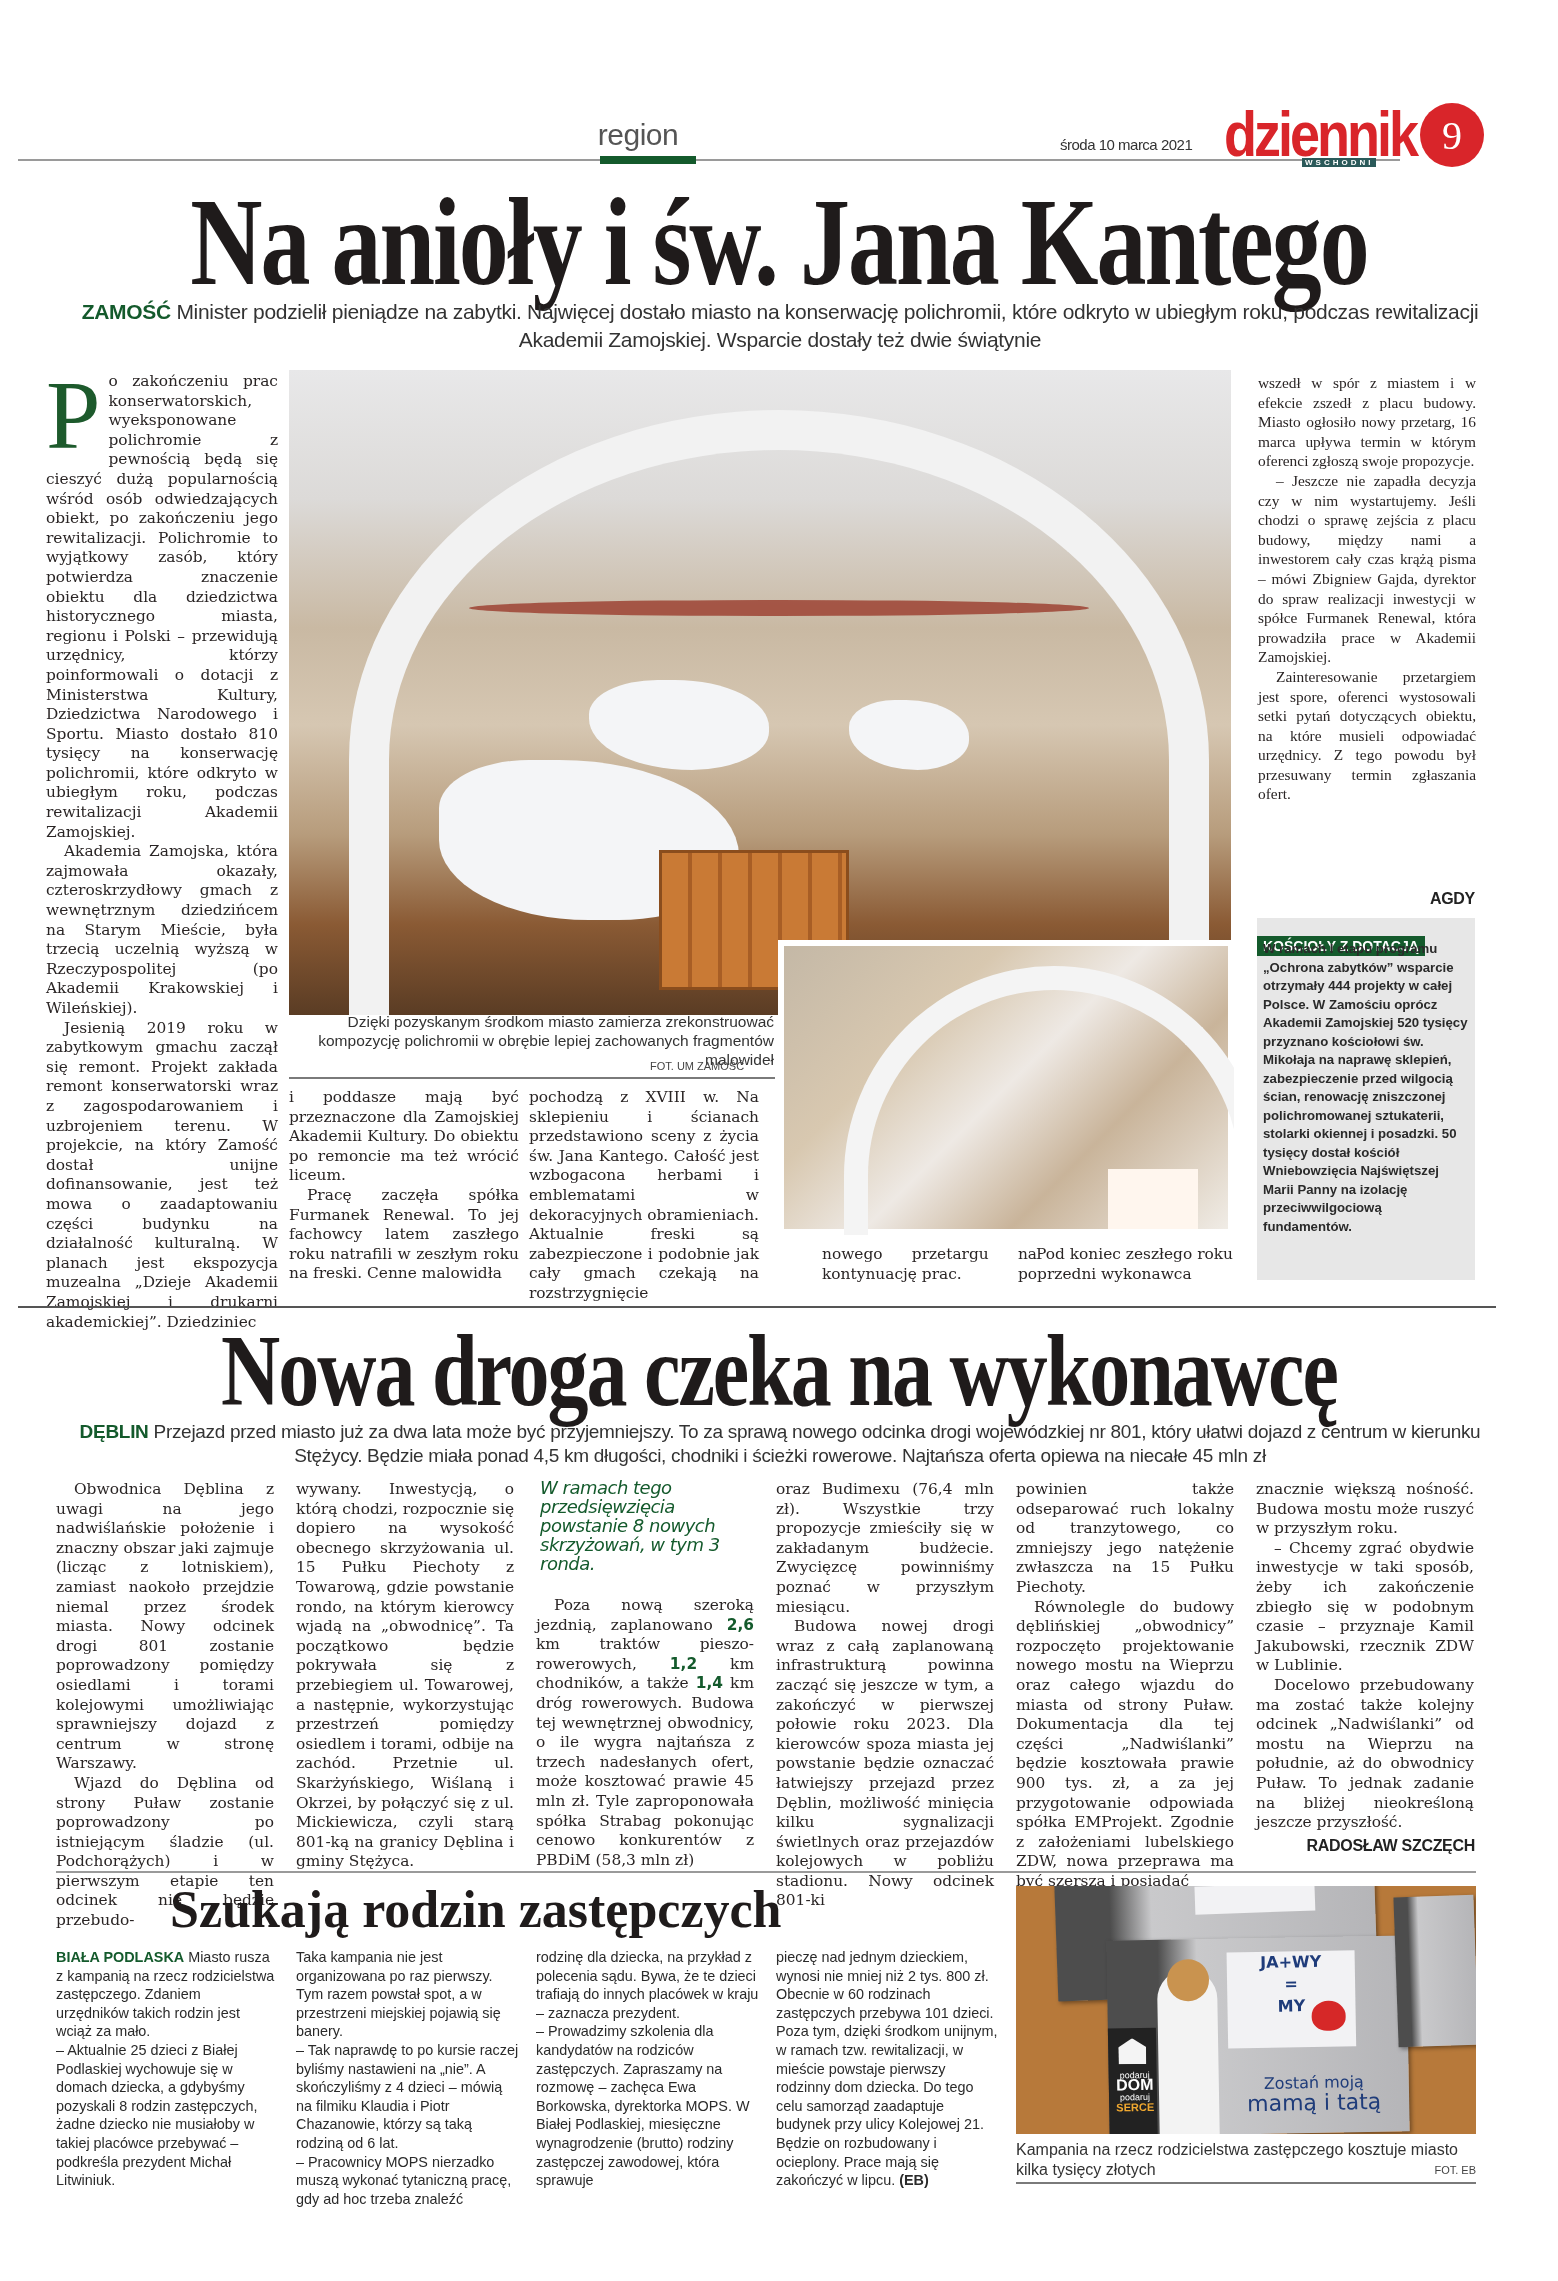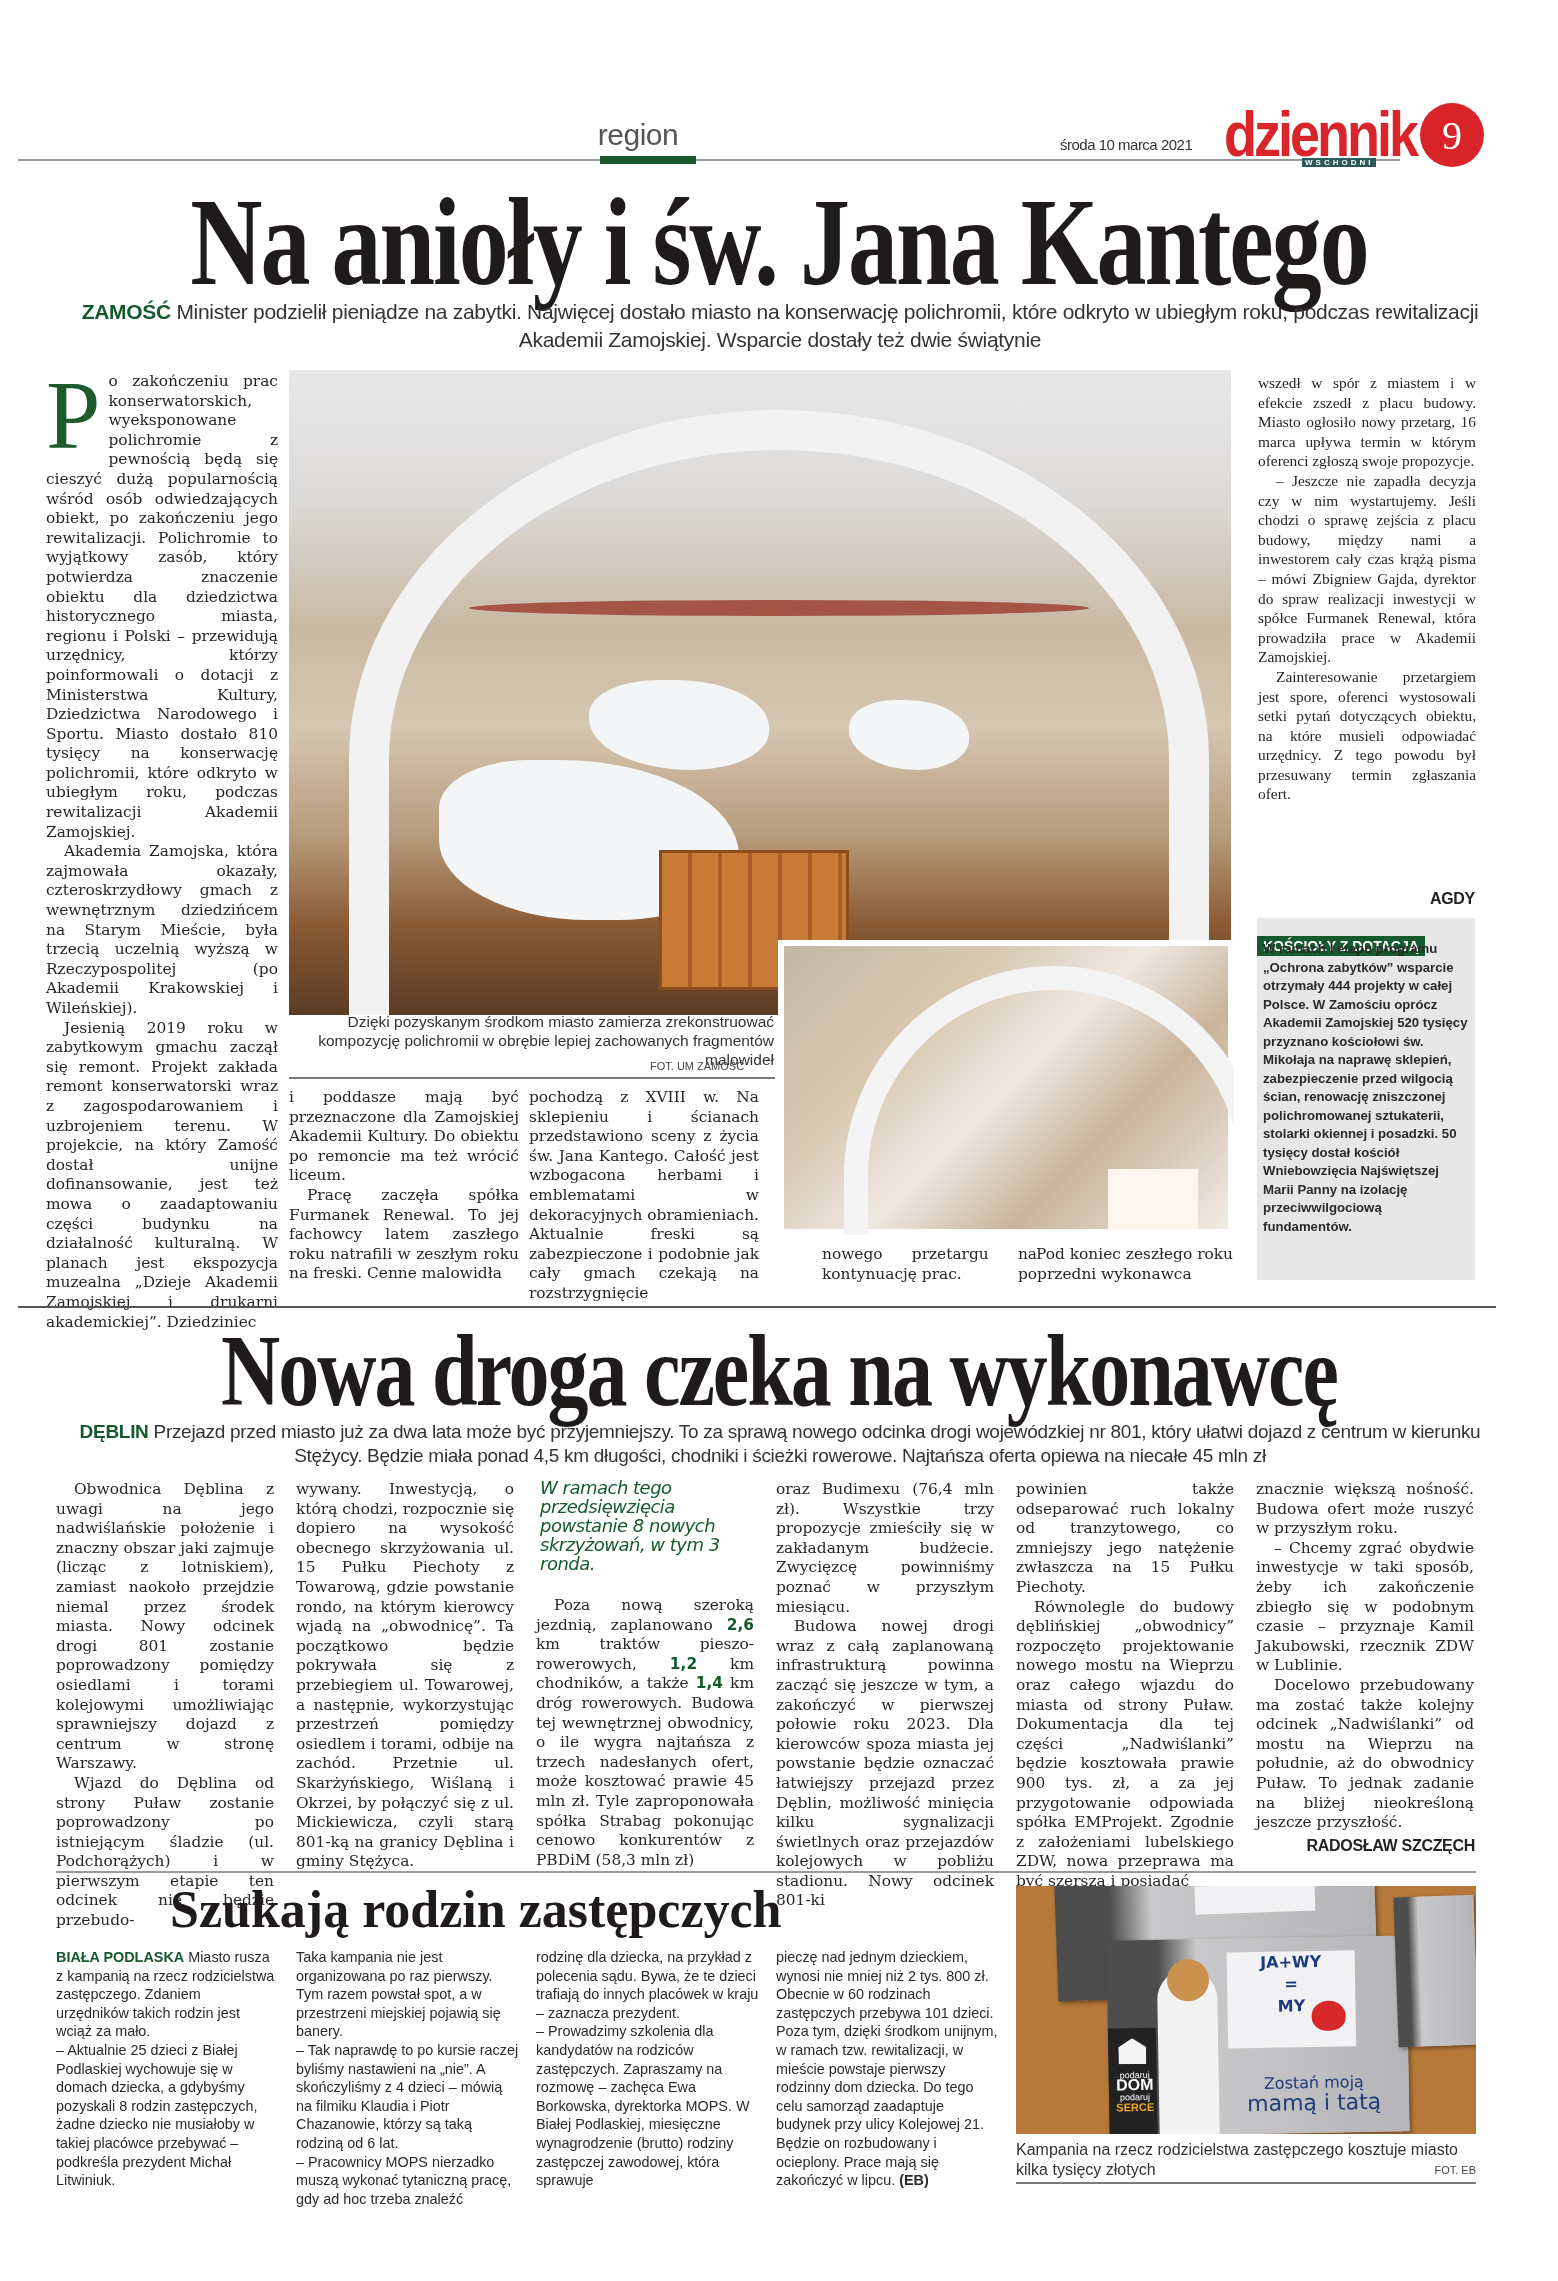--- a/index.html
+++ b/index.html
@@ -160,21 +160,21 @@
 </div>
 <div class="abs col" style="left:776px; top:1480px; width:218px;">
   <p class="noindent">oraz Budimexu (76,4 mln zł). Wszystkie trzy propozycje zmieściły się w zakładanym budżecie. Zwycięzcę powinniśmy poznać w przyszłym miesiącu.</p>
   <p>Budowa nowej drogi wraz z całą zaplanowaną infrastrukturą powinna zacząć się jeszcze w tym, a zakończyć w pierwszej połowie roku 2023. Dla kierowców spoza miasta jej powstanie będzie oznaczać łatwiejszy przejazd przez Dęblin, możliwość minięcia kilku sygnalizacji świetlnych oraz przejazdów kolejowych w pobliżu stadionu. Nowy odcinek 801-ki</p>
 </div>
 <div class="abs col" style="left:1016px; top:1480px; width:218px;">
   <p class="noindent">powinien także odseparować ruch lokalny od tranzytowego, co zmniejszy jego natężenie zwłaszcza na 15 Pułku Piechoty.</p>
   <p>Równolegle do budowy dęblińskiej „obwodnicy” rozpoczęto projektowanie nowego mostu na Wieprzu oraz całego wjazdu do miasta od strony Puław. Dokumentacja dla tej części „Nadwiślanki” będzie kosztowała prawie 900 tys. zł, a za jej przygotowanie odpowiada spółka EMProjekt. Zgodnie z założeniami lubelskiego ZDW, nowa przeprawa ma być szersza i posiadać</p>
 </div>
 <div class="abs col" style="left:1256px; top:1480px; width:218px;">
-  <p class="noindent">znacznie większą nośność. Budowa ofert może ruszyć w przyszłym roku.</p>
+  <p class="noindent">znacznie większą nośność. Budowa mostu może ruszyć w przyszłym roku.</p>
   <p>– Chcemy zgrać obydwie inwestycje w taki sposób, żeby ich zakończenie zbiegło się w podobnym czasie – przyznaje Kamil Jakubowski, rzecznik ZDW w Lublinie.</p>
   <p>Docelowo przebudowany ma zostać także kolejny odcinek „Nadwiślanki” od mostu na Wieprzu na południe, aż do obwodnicy Puław. To jednak zadanie na bliżej nieokreśloną jeszcze przyszłość.</p>
 </div>
 <div class="abs byline" style="left:1300px; top:1837px; width:175px; text-align:right;">RADOSŁAW SZCZĘCH</div>
 
 <div class="abs" style="left:56px; top:1871px; width:1420px; height:2px; background:#9a9a9a;"></div>
 <div class="abs headline h3">Szukają rodzin zastępczych</div>
 
 <div class="abs sans-col" style="left:56px; top:1948px; width:220px; white-space:pre-line;"><span class="kicker">BIAŁA PODLASKA</span> <span>Miasto rusza z kampanią na rzecz rodzicielstwa zastępczego. Zdaniem urzędników takich rodzin jest wciąż za mało.
 – Aktualnie 25 dzieci z Białej Podlaskiej wychowuje się w domach dziecka, a gdybyśmy pozyskali 8 rodzin zastępczych, żadne dziecko nie musiałoby w takiej placówce przebywać – podkreśla prezydent Michał Litwiniuk.</span></div>

